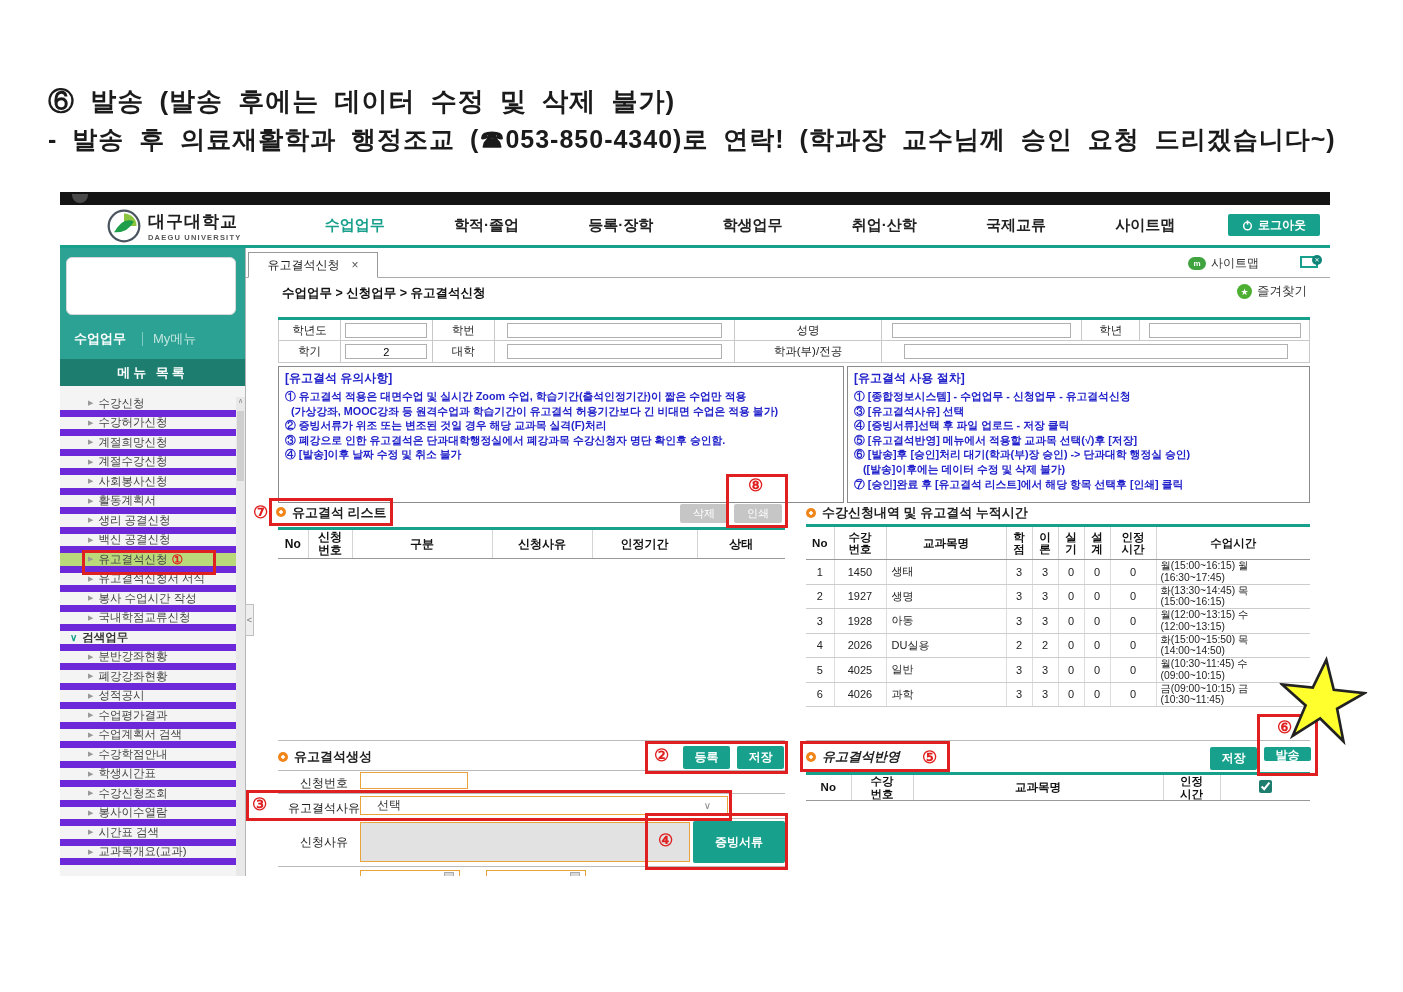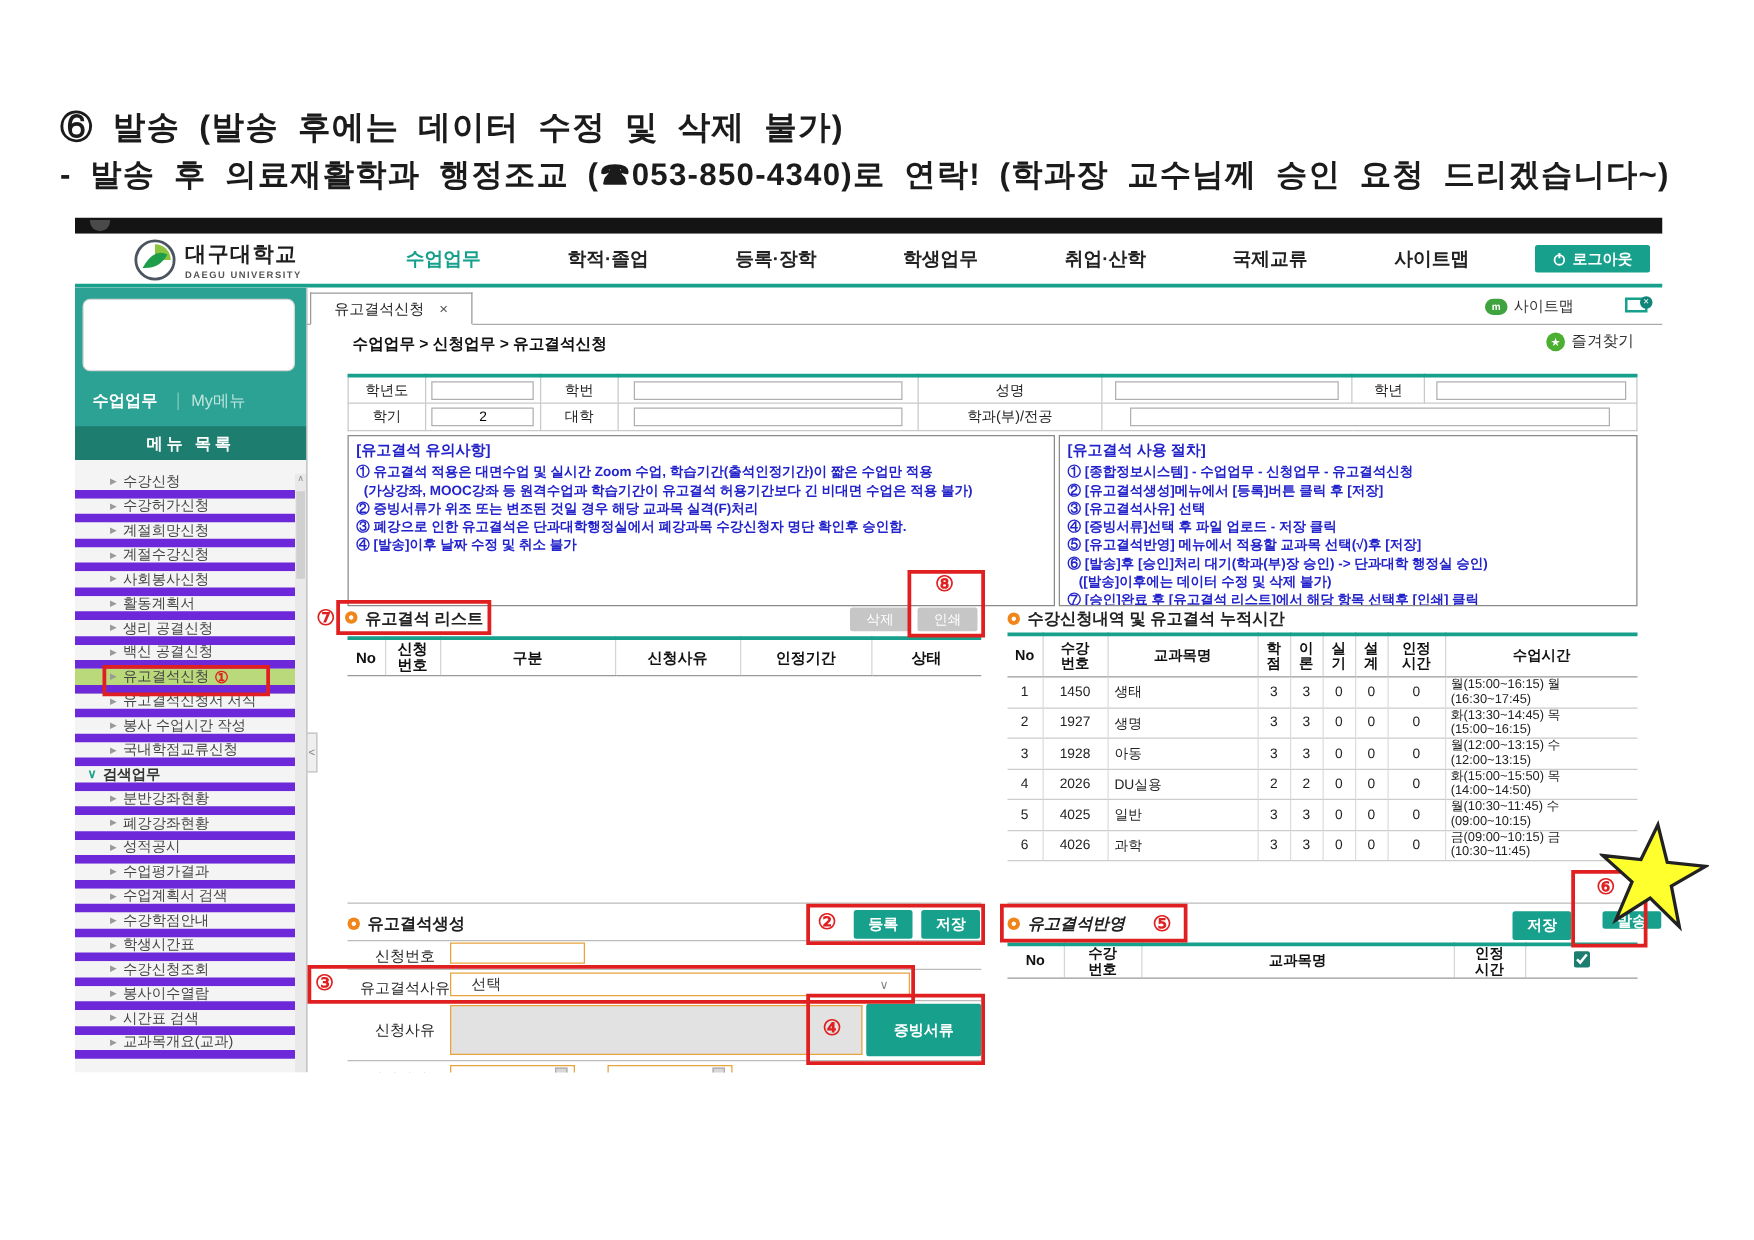--- a/index.html
+++ b/index.html
@@ -4,21 +4,21 @@
 <style>
   * { margin:0; padding:0; box-sizing:border-box; }
   html,body { width:1403px; height:992px; background:#fff; font-family:"Liberation Sans", sans-serif; position:relative; overflow:hidden; }
 
   
   .ann { position:absolute; left:48px; color:#1b1b1b; font-weight:700; letter-spacing:1px; word-spacing:7px; }
   .ann1 { top:84px; font-size:26px; }
   .ann2 { top:123px; font-size:25px; }
 
   
-  .portal { position:absolute; left:60px; top:174px; width:1270px; height:684px; background:#fff; overflow:hidden; }
+  .portal { position:absolute; left:60px; top:192px; width:1270px; height:684px; background:#fff; overflow:hidden; }
   .topstrip { position:absolute; left:0; top:0; width:1270px; height:13px; background:#141414; }
   .knob { position:absolute; left:12px; top:2px; width:16px; height:9px; background:#4a4a4a; border-radius:0 0 8px 8px; }
 
   .hdr { position:absolute; left:0; top:13px; width:1270px; height:43px; background:#fff; border-bottom:3px solid #17a08c; }
   .logo-wrap { position:absolute; left:46px; top:3px; display:flex; align-items:center; }
   .logo-text { margin-left:6px; }
   .logo-kr { font-size:17px; font-weight:700; color:#1e1e1e; letter-spacing:1px; }
   .logo-en { font-size:7.5px; color:#555; letter-spacing:1.2px; font-weight:700; }
   .nav { position:absolute; left:230px; top:0; width:920px; height:40px; display:flex; justify-content:space-around; align-items:center; }
   .nav-item { font-size:15px; font-weight:700; color:#222; cursor:pointer; }
@@ -329,21 +329,20 @@
         <div class="notice-line">  (가상강좌, MOOC강좌 등 원격수업과 학습기간이 유고결석 허용기간보다 긴 비대면 수업은 적용 불가)</div>
         <div class="notice-line">② 증빙서류가 위조 또는 변조된 것일 경우 해당 교과목 실격(F)처리</div>
         <div class="notice-line">③ 폐강으로 인한 유고결석은 단과대학행정실에서 폐강과목 수강신청자 명단 확인후 승인함.</div>
         <div class="notice-line">④ [발송]이후 날짜 수정 및 취소 불가</div>
       </div>
   </div>
   <div class="notice notice-r">
     <div class="notice-title">[유고결석 사용 절차]</div>
     <div id="notice-r-lines">
         <div class="notice-line">① [종합정보시스템] - 수업업무 - 신청업무 - 유고결석신청</div>
-        <div class="notice-line">② [유고결석생성]메뉴에서 [등록]버튼 클릭 후 [저장]</div>
         <div class="notice-line">③ [유고결석사유] 선택</div>
         <div class="notice-line">④ [증빙서류]선택 후 파일 업로드 - 저장 클릭</div>
         <div class="notice-line">⑤ [유고결석반영] 메뉴에서 적용할 교과목 선택(√)후 [저장]</div>
         <div class="notice-line">⑥ [발송]후 [승인]처리 대기(학과(부)장 승인) -&gt; 단과대학 행정실 승인)</div>
         <div class="notice-line">   ([발송]이후에는 데이터 수정 및 삭제 불가)</div>
         <div class="notice-line">⑦ [승인]완료 후 [유고결석 리스트]에서 해당 항목 선택후 [인쇄] 클릭</div>
       </div>
   </div>
 
   <span class="rnum" style="left:193px; top:310px;">⑦</span>
@@ -514,21 +513,21 @@
   <span class="f-label" style="left:412px; top:680px;">~</span>
   <input class="f-input" style="left: 426px; top: 678px; width: 100px;">
   <span class="cal" style="position:absolute; left:510px; top:680px;"></span>
 
   <div class="hline" style="left:746px; top:548px; width:504px;"></div>
   <span class="bullet" style="position:absolute; left:746px; top:560px;"></span>
   <span class="sec-title" style="position:absolute; left:762px; top:556px;font-style:italic;">유고결석반영</span>
   <span class="rnum" style="left:862px; top:555px;">⑤</span>
   <div class="rbox" style="left:740px; top:549px; width:150px; height:31px;"></div>
   <button class="tbtn" style="position:absolute; left:1150px; top:555px; width:47px; height:23px;">저장</button>
-  <button class="tbtn" style="position:absolute; left:1204px; top:555px; width:47px; height:14px;margin-left:18px;">발송</button>
+  <button class="tbtn" style="position:absolute; left:1204px; top:555px; width:47px; height:14px;">발송</button>
   <div class="rbox" style="left:1197px; top:522px; width:61px; height:62px;"></div>
   <span class="rnum" style="left:1217px; top:525px;">⑥</span>
   <table class="atable">
     <colgroup>
         <col style="width:45px">
         <col style="width:62px">
         <col style="width:250px">
         <col style="width:57px">
         <col style="width:90px">
       </colgroup>

